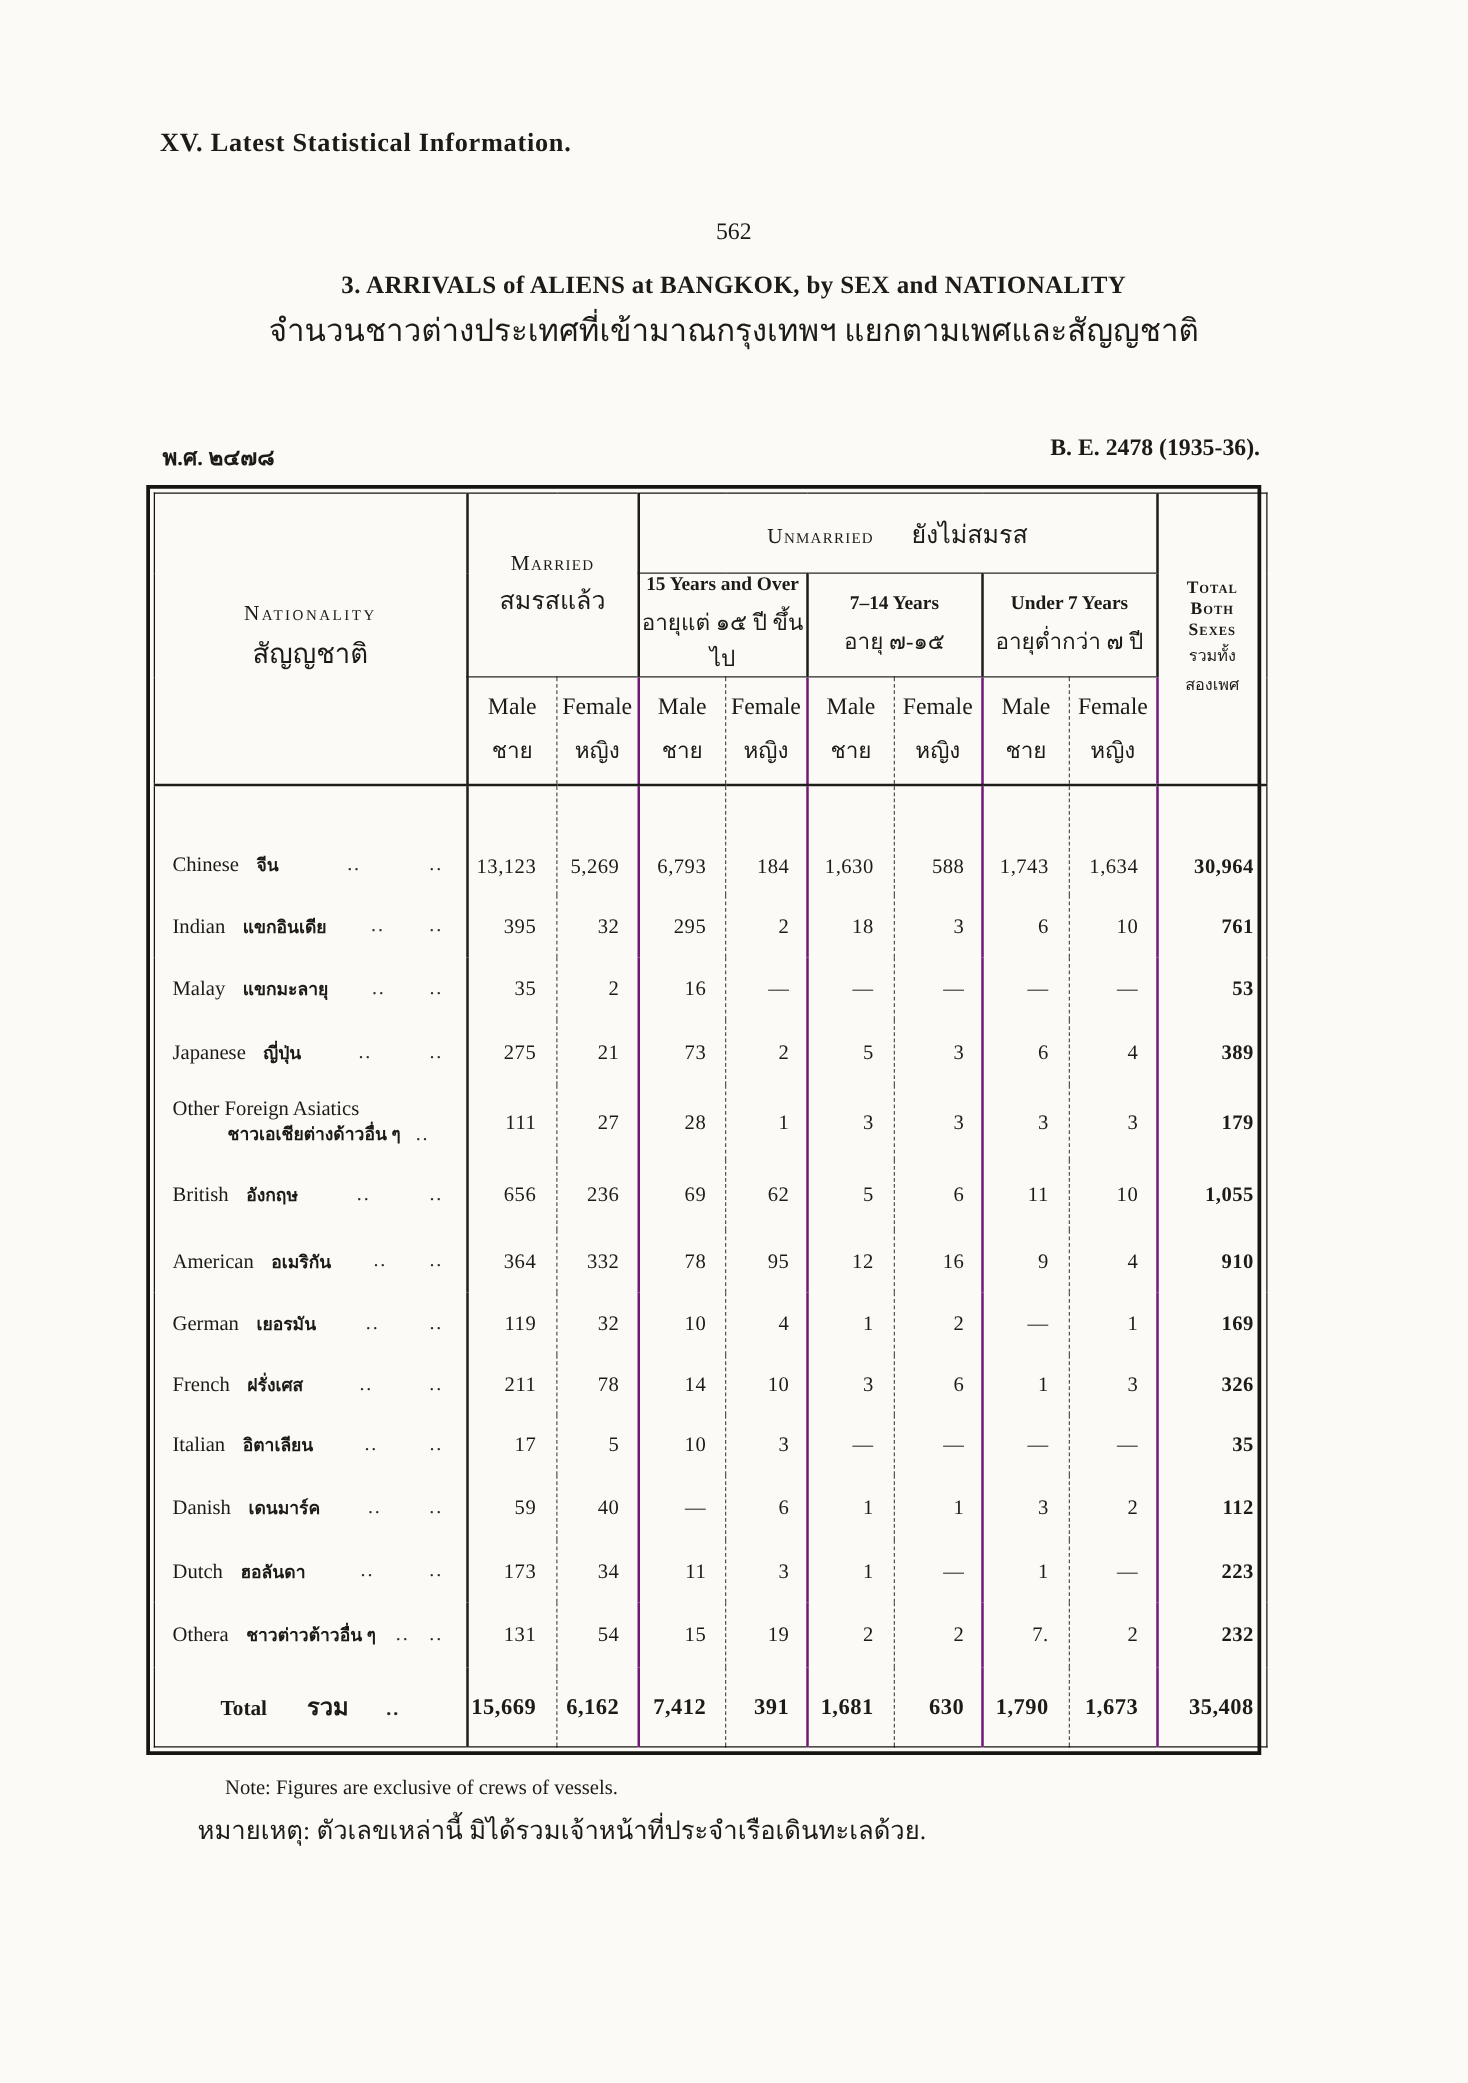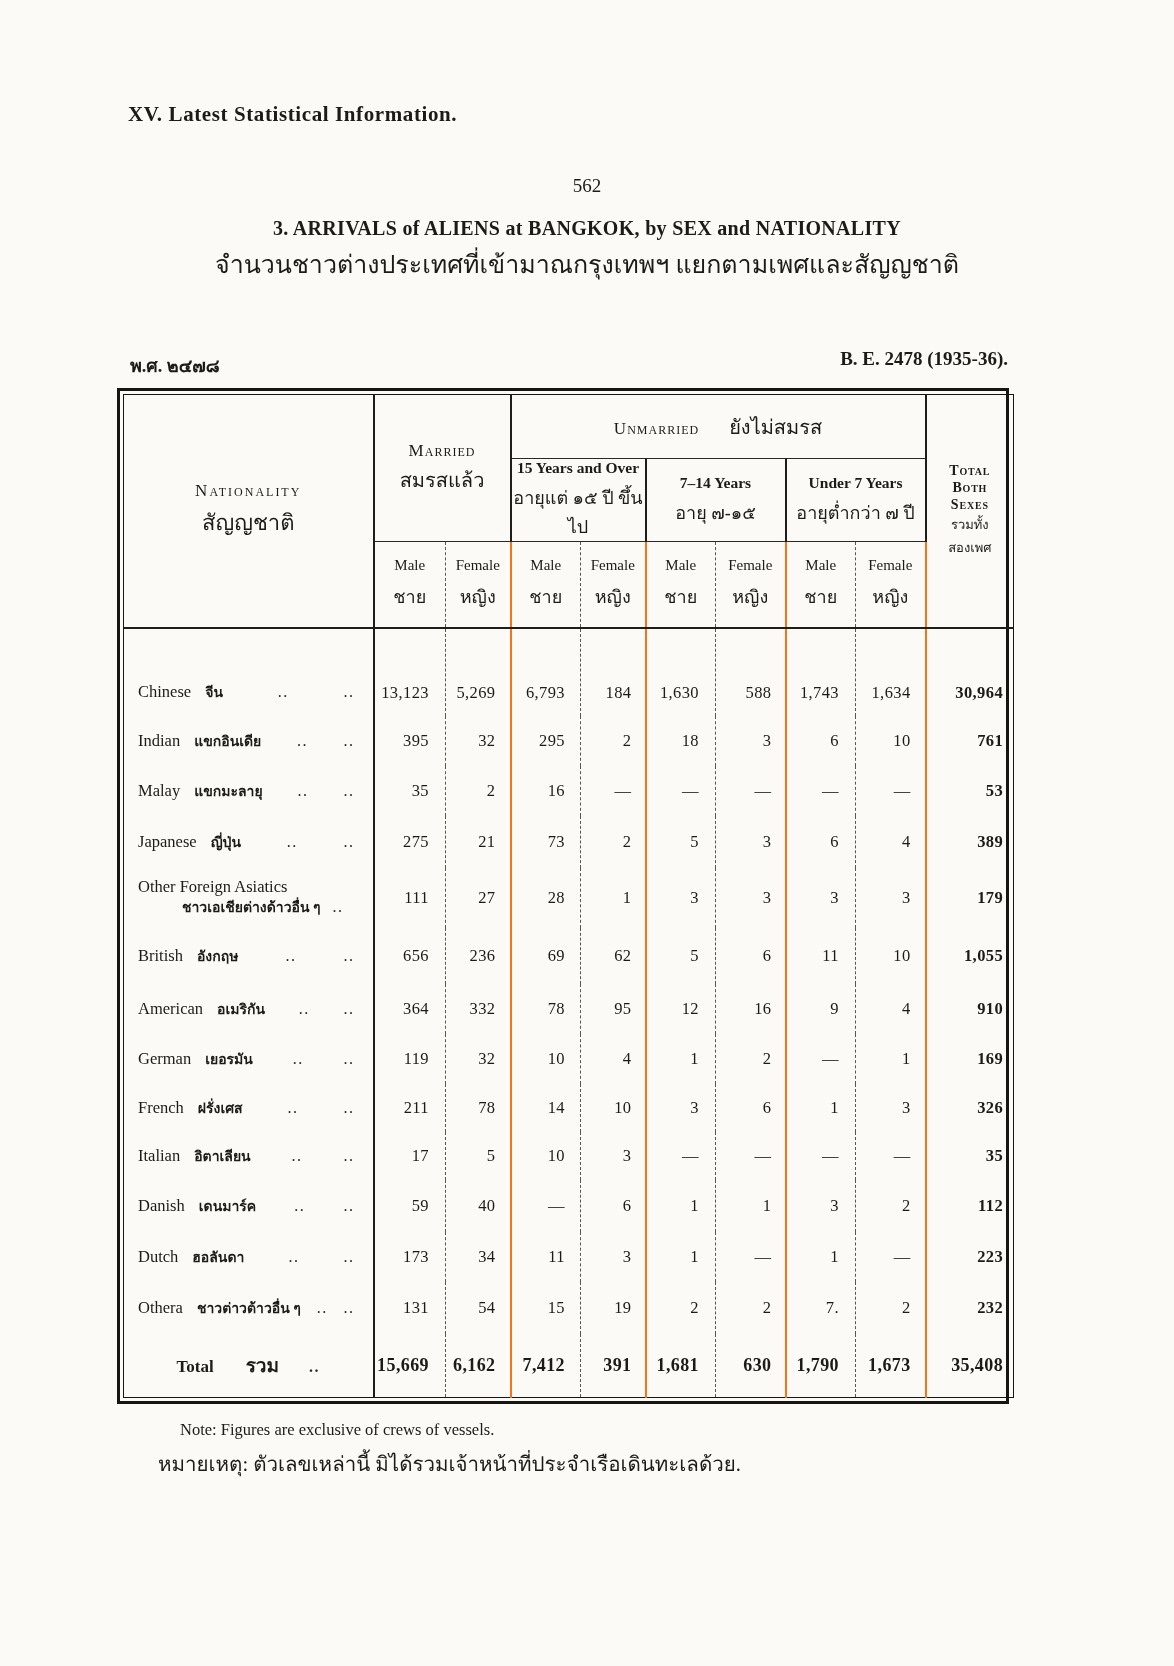--- a/index.html
+++ b/index.html
@@ -57,27 +57,27 @@
   .h-married .th-lg { margin-top:3px; }
   .h-unmarried { border-right:2px solid #1f1d1a; border-bottom:1.5px solid #2a2824; }
   .h-unmarried .sp { margin-left:26px; }
   .h-total { border-bottom:2px solid #1f1d1a; text-align:center; }
   .h-total .t-sc { font-variant:small-caps; font-size:14px; letter-spacing:0.8px; line-height:17px; font-weight:bold; }
   .h-total .t-th { font-size:13px; line-height:23px; }
   .h-group { border-bottom:1.5px solid #2a2824; }
   .h-group .g-en { font-size:15.5px; font-weight:bold; }
   .h-group .g-th { font-size:18px; margin-top:6px; }
   .h-group.gb { border-right:2px solid #1f1d1a; }
-  .h-mf .mf-en { font-size:15px; }
+  .h-mf .mf-en { font-size:19px; }
   .h-mf .mf-th { font-size:18px; margin-top:8px; }
   thead tr:nth-child(3) th { border-bottom:2px solid #1f1d1a; }
 
   
   .c0, .c2, .c4, .c6 { border-right:1px dashed #5a554d; }
-  .c1, .c3, .c5, .c7 { border-right:2px solid #f97316; }
+  .c1, .c3, .c5, .c7 { border-right:2px solid #701a75; }
   .nat-cell { border-right:2px solid #1f1d1a; }
 
   
   tbody tr { height:50px; }
   tbody tr:nth-child(1) { height:88px; }
   tbody tr:nth-child(1) td { vertical-align:bottom; padding-bottom:13px; }
   tbody tr:nth-child(4) { height:52px; }
   tbody tr:nth-child(5) { height:60px; }
   tbody tr:nth-child(6) { height:56px; }
   tbody tr:nth-child(9) { height:48px; }

